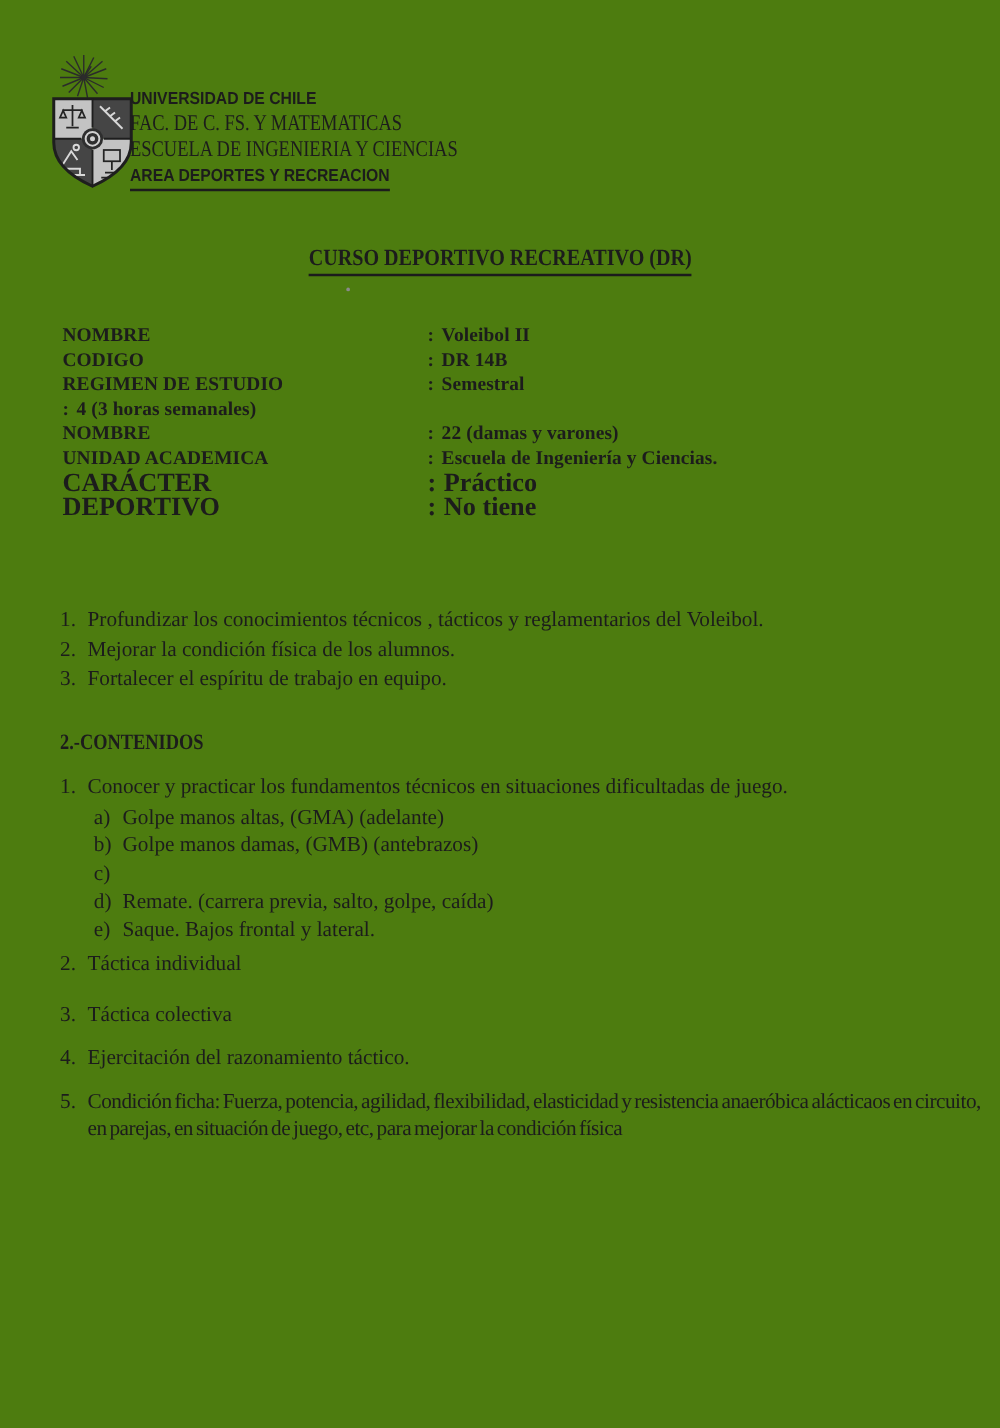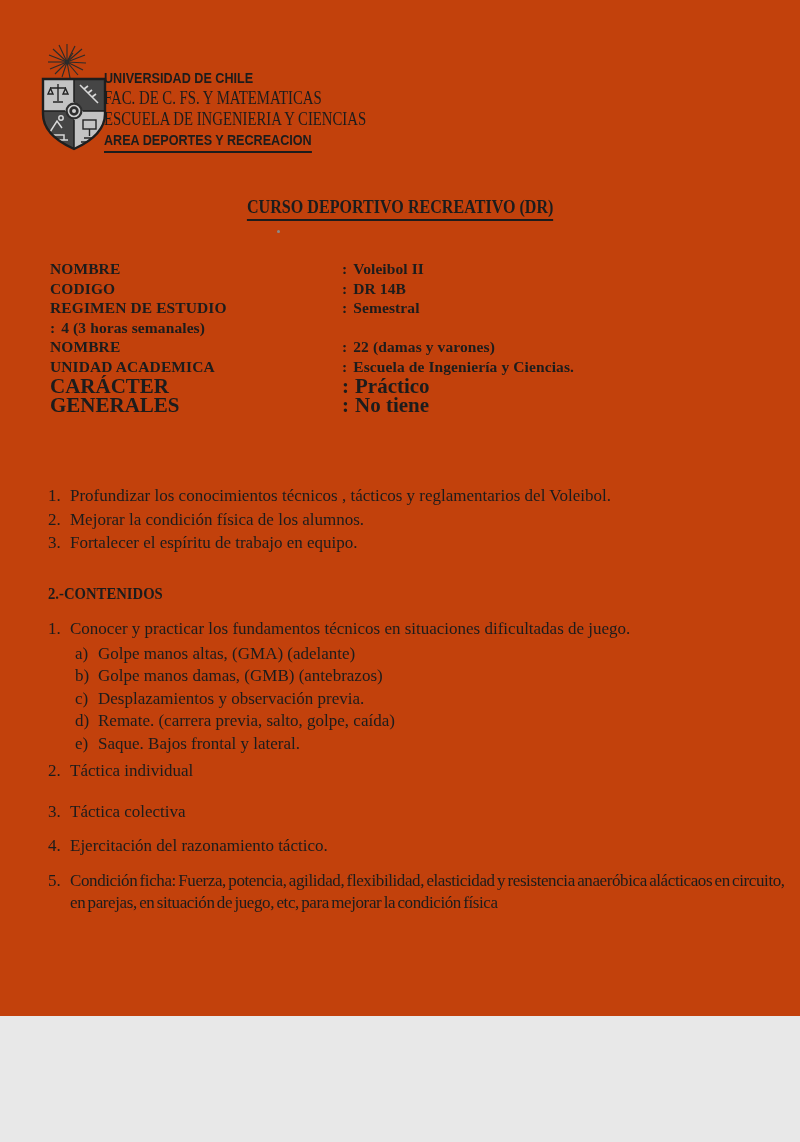--- a/index.html
+++ b/index.html
@@ -1,20 +1,20 @@
 <!DOCTYPE html>
 <html><head>
 <meta charset="utf-8">
 <style>
   * { margin:0; padding:0; box-sizing:border-box; }
   html,body { background:#e8e8e8; }
   .page {
     position:relative;
-    width:800px; height:1016px;
-    background:#c2410c;
+    width:800px; height:1142px;
+    background:#4d7c0f;
     color:#1c1c1c;
     overflow:hidden;
     font-family:"Liberation Serif", serif;
   }
 
   
   .crest { position:absolute; left:40px; top:42px; width:68px; height:110px; }
   .letterhead { position:absolute; left:104px; top:68px; }
   .lh-line { white-space:nowrap; }
   .lh-sans  { height:20px; line-height:20px; font-family:"Liberation Sans", sans-serif; font-weight:bold; font-size:14px; }
@@ -180,21 +180,21 @@
       <span class="ci-label">UNIDAD ACADEMICA</span>
         <span class="ci-colon">:</span>
         <span class="ci-value">Escuela de Ingeniería y Ciencias.</span>
     </div>
     <div class="ci-row row-serif">
       <span class="ci-label">CARÁCTER</span>
         <span class="ci-colon">:</span>
         <span class="ci-value">Práctico</span>
     </div>
     <div class="ci-row row-serif">
-      <span class="ci-label">GENERALES</span>
+      <span class="ci-label">DEPORTIVO</span>
         <span class="ci-colon">:</span>
         <span class="ci-value">No tiene</span>
     </div>
   </div>
 
   <div class="content">
 
 
     <ul class="num-list objectives-list">
       <li class="n-item">
@@ -222,21 +222,20 @@
       <li class="s-item">
         <span class="s-letter">a)</span>
           <span class="s-text">Golpe manos altas, (GMA) (adelante)</span>
       </li>
       <li class="s-item">
         <span class="s-letter">b)</span>
           <span class="s-text">Golpe manos damas, (GMB) (antebrazos)</span>
       </li>
       <li class="s-item">
         <span class="s-letter">c)</span>
-          <span class="s-text">Desplazamientos y observación previa.</span>
       </li>
       <li class="s-item">
         <span class="s-letter">d)</span>
           <span class="s-text">Remate. (carrera previa, salto, golpe, caída)</span>
       </li>
       <li class="s-item">
         <span class="s-letter">e)</span>
           <span class="s-text">Saque. Bajos frontal y lateral.</span>
       </li>
     </ul>

